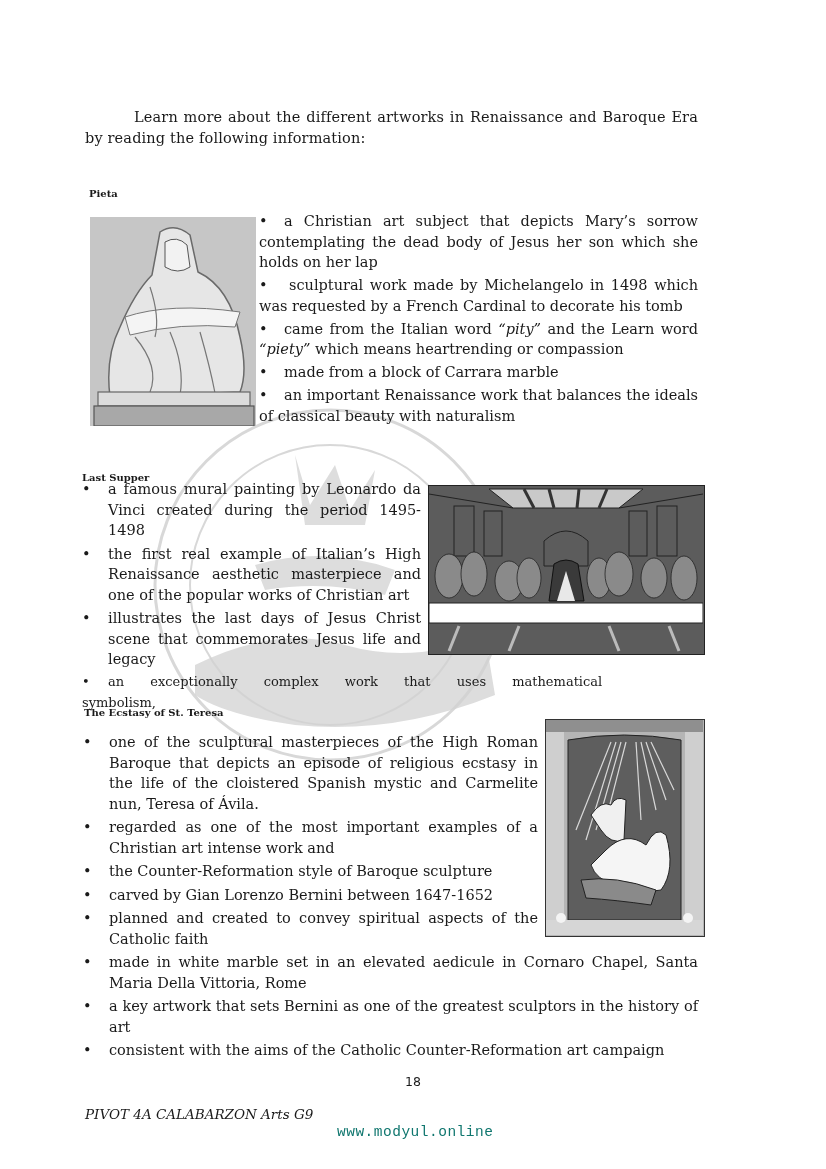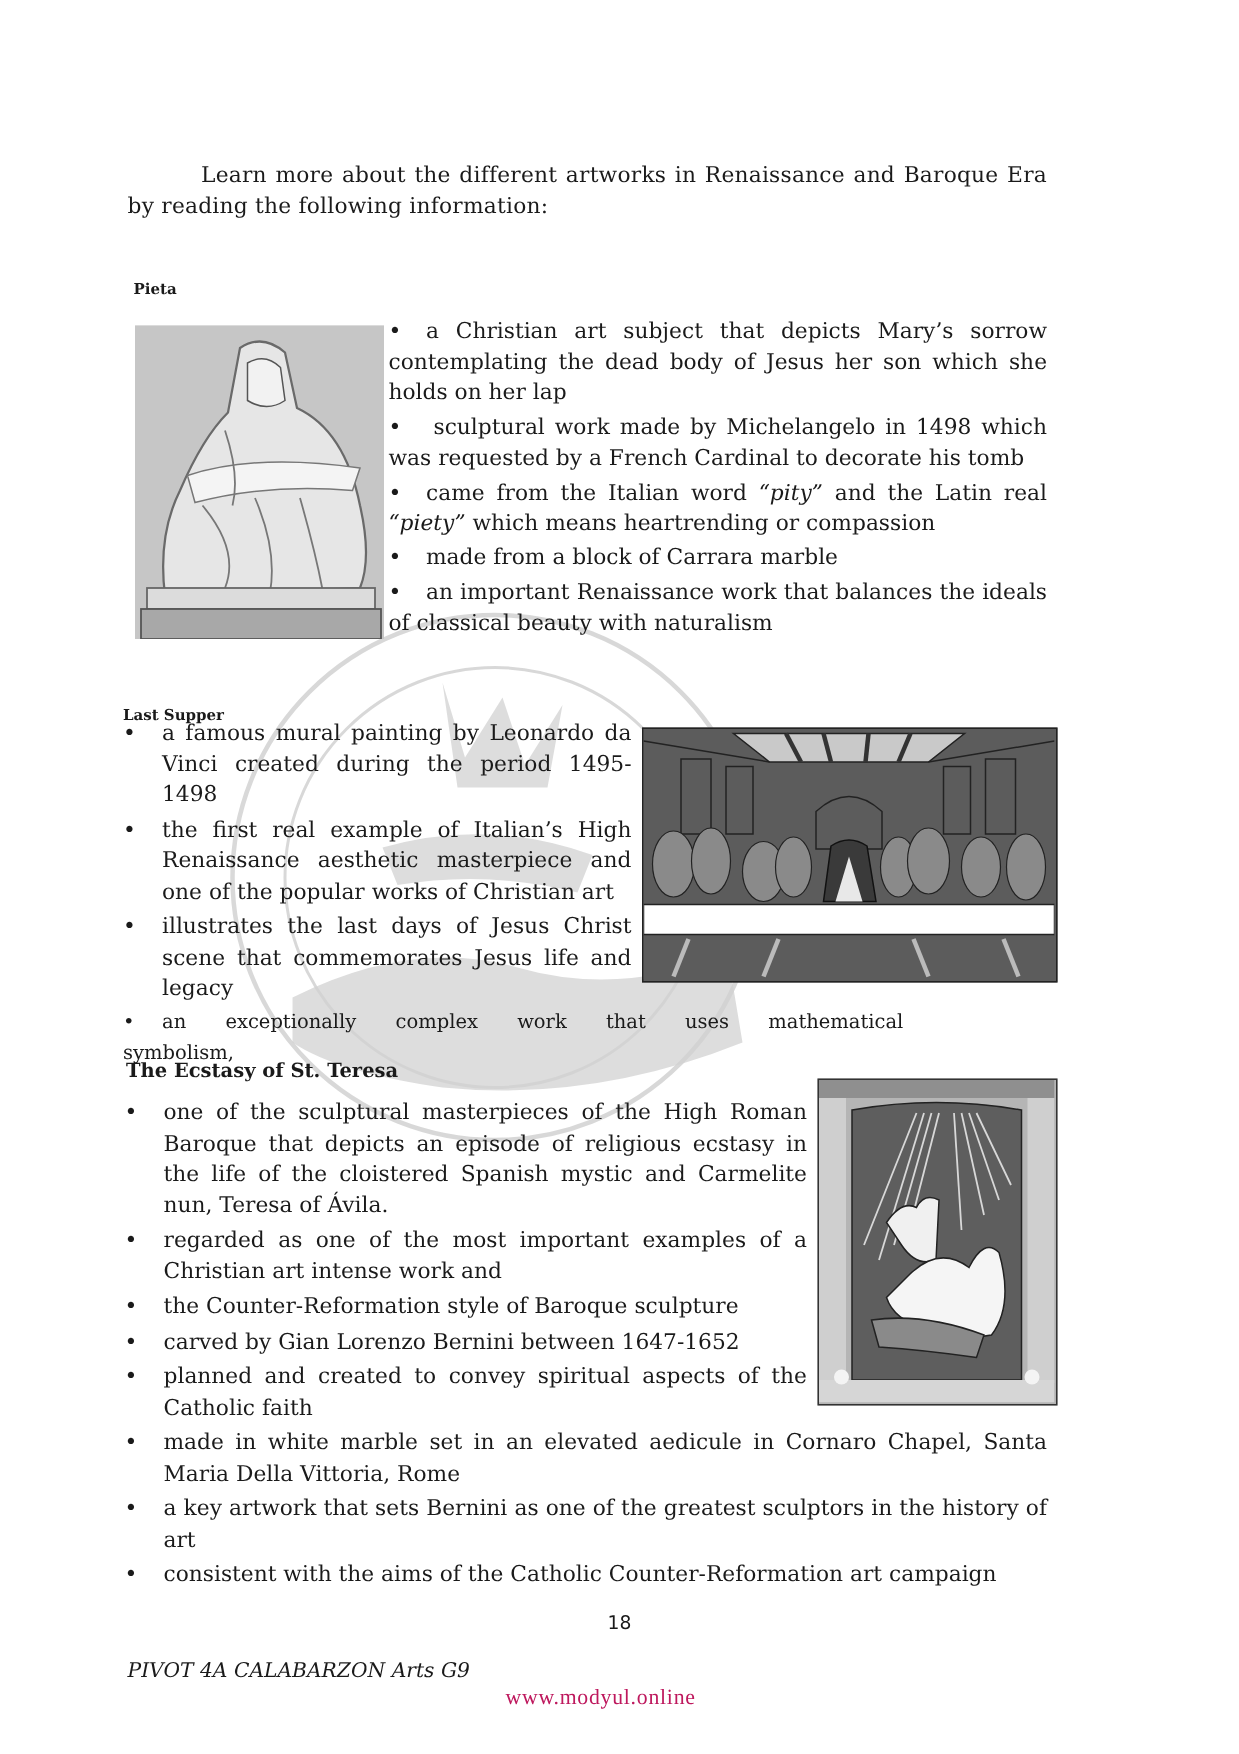--- a/index.html
+++ b/index.html
@@ -7,21 +7,21 @@
          font-family: "DejaVu Serif", "Liberation Serif", serif; color: #1a1a1a; }
   .page { position: absolute; left: 0; top: 0; width: 826px; height: 927px; }
 
   .watermark { position: absolute; left: 95px; top: 395px; width: 470px; height: 380px; pointer-events: none; }
 
   .txt { position: absolute; font-size: 14.5px; line-height: 20.5px; letter-spacing: 0.15px; }
   .intro1 { left: 85px; top: 107px; width: 613px; text-indent: 49px; text-align: justify; }
   .heading { position: absolute; font-family: "DejaVu Serif", serif; font-weight: bold; font-size: 10px; }
   .h-pieta { left: 89px; top: 188px; }
   .h-supper { left: 82px; top: 472px; }
-  .h-teresa { left: 84px; top: 707px; font-size: 13px; }
+  .h-teresa { left: 84px; top: 707px; font-size: 10px; }
 
   
   .pieta-img { position: absolute; left: 90px; top: 217px; width: 166px; height: 209px; background: #c6c6c6; }
   .pieta-list { position: absolute; left: 259px; top: 211px; width: 439px; margin: 0; padding: 0; list-style: none; }
   .pieta-list li { font-size: 14.5px; line-height: 20.5px; text-align: justify; margin-bottom: 2.5px; }
   .pieta-list .b { display: inline-block; width: 25px; }
 
   
   .blist { position: absolute; margin: 0; padding: 0; list-style: none; }
   .blist li { position: relative; padding-left: 26px; font-size: 14.5px; line-height: 20.5px; text-align: justify; margin-bottom: 3px; }
@@ -30,21 +30,21 @@
   .supper-last { position: absolute; left: 82px; top: 672px; width: 613px; font-size: 13px; line-height: 20.5px; }
   .supper-last .dot { display: inline-block; width: 26px; }
   .teresa-list { left: 83px; top: 732px; width: 455px; }
   .teresa-list2 { left: 83px; top: 952px; width: 615px; }
 
   .supper-img { position: absolute; left: 428px; top: 485px; width: 277px; height: 170px; border: 1.5px solid #222; background: #5c5c5c; box-sizing: border-box; }
   .teresa-img { position: absolute; left: 545px; top: 719px; width: 160px; height: 218px; border: 1.5px solid #333; background: #b5b5b5; box-sizing: border-box; }
 
   .footer-left { position: absolute; left: 85px; top: 1074px; font-style: italic; font-size: 13.5px; font-family: "DejaVu Serif", serif; margin-top: 32px; }
   .footer-page { position: absolute; left: 405px; top: 1074px; font-size: 12.5px; font-family: "DejaVu Sans", sans-serif; }
-  .site { position: absolute; left: 337px; top: 1124px; font-size: 14.5px; color: #be185d; font-family: Liberation Serif, serif; letter-spacing: 0.5px; }
+  .site { position: absolute; left: 337px; top: 1124px; font-size: 14.5px; color: #0f766e; font-family: Liberation Mono, monospace; letter-spacing: 0.5px; }
   em { font-style: italic; }
 </style>
 </head>
 <body>
 
 <div class="page">
 
   <svg class="watermark" viewBox="0 0 470 380">
     <g fill="none" stroke="#cfcfcf" stroke-width="3" opacity="0.8">
       <circle cx="235" cy="190" r="175"></circle>
@@ -69,21 +69,21 @@
       <path d="M35 100 Q 80 85 150 95 L 145 110 Q 90 105 40 118 Z" fill="#f4f4f4" stroke="#777" stroke-width="1"></path>
       <path d="M45 120 Q 70 150 60 175 M80 115 Q 95 150 90 178 M110 115 Q 120 150 125 176 M60 70 Q 70 100 65 120" stroke="#777" stroke-width="1.2" fill="none"></path>
       <rect x="8" y="175" width="152" height="14" fill="#dcdcdc" stroke="#666" stroke-width="1.2"></rect>
       <rect x="4" y="189" width="160" height="20" fill="#a8a8a8" stroke="#555" stroke-width="1.2"></rect>
     </svg>
   </div>
 
   <ul class="pieta-list">
     <li><span class="b">•</span><span>a Christian art subject that depicts Mary’s sorrow contemplating the dead body of Jesus her son which she holds on her lap</span></li>
     <li><span class="b" style="width:30px">•</span><span>sculptural work made by Michelangelo in 1498 which was requested by a French Cardinal to decorate his tomb</span></li>
-    <li><span class="b">•</span><span>came from the Italian word </span><em>“pity”</em><span> and the Latin real </span><em>“piety”</em><span> which means heartrending or compassion</span></li>
+    <li><span class="b">•</span><span>came from the Italian word </span><em>“pity”</em><span> and the Learn word </span><em>“piety”</em><span> which means heartrending or compassion</span></li>
     <li><span class="b">•</span><span>made from a block of Carrara marble</span></li>
     <li><span class="b">•</span><span>an important Renaissance work that balances the ideals of classical beauty with naturalism</span></li>
   </ul>
 
   <div class="heading h-supper">Last Supper</div>
 
   <ul class="blist supper-list">
     <li><span class="dot">•</span><span>a famous mural painting by Leonardo da Vinci created during the period 1495-1498</span></li>
     <li><span class="dot">•</span><span>the first real example of Italian’s High Renaissance aesthetic masterpiece and one of the popular works of Christian art</span></li>
     <li><span class="dot">•</span><span>illustrates the last days of Jesus Christ scene that commemorates Jesus life and legacy</span></li>

